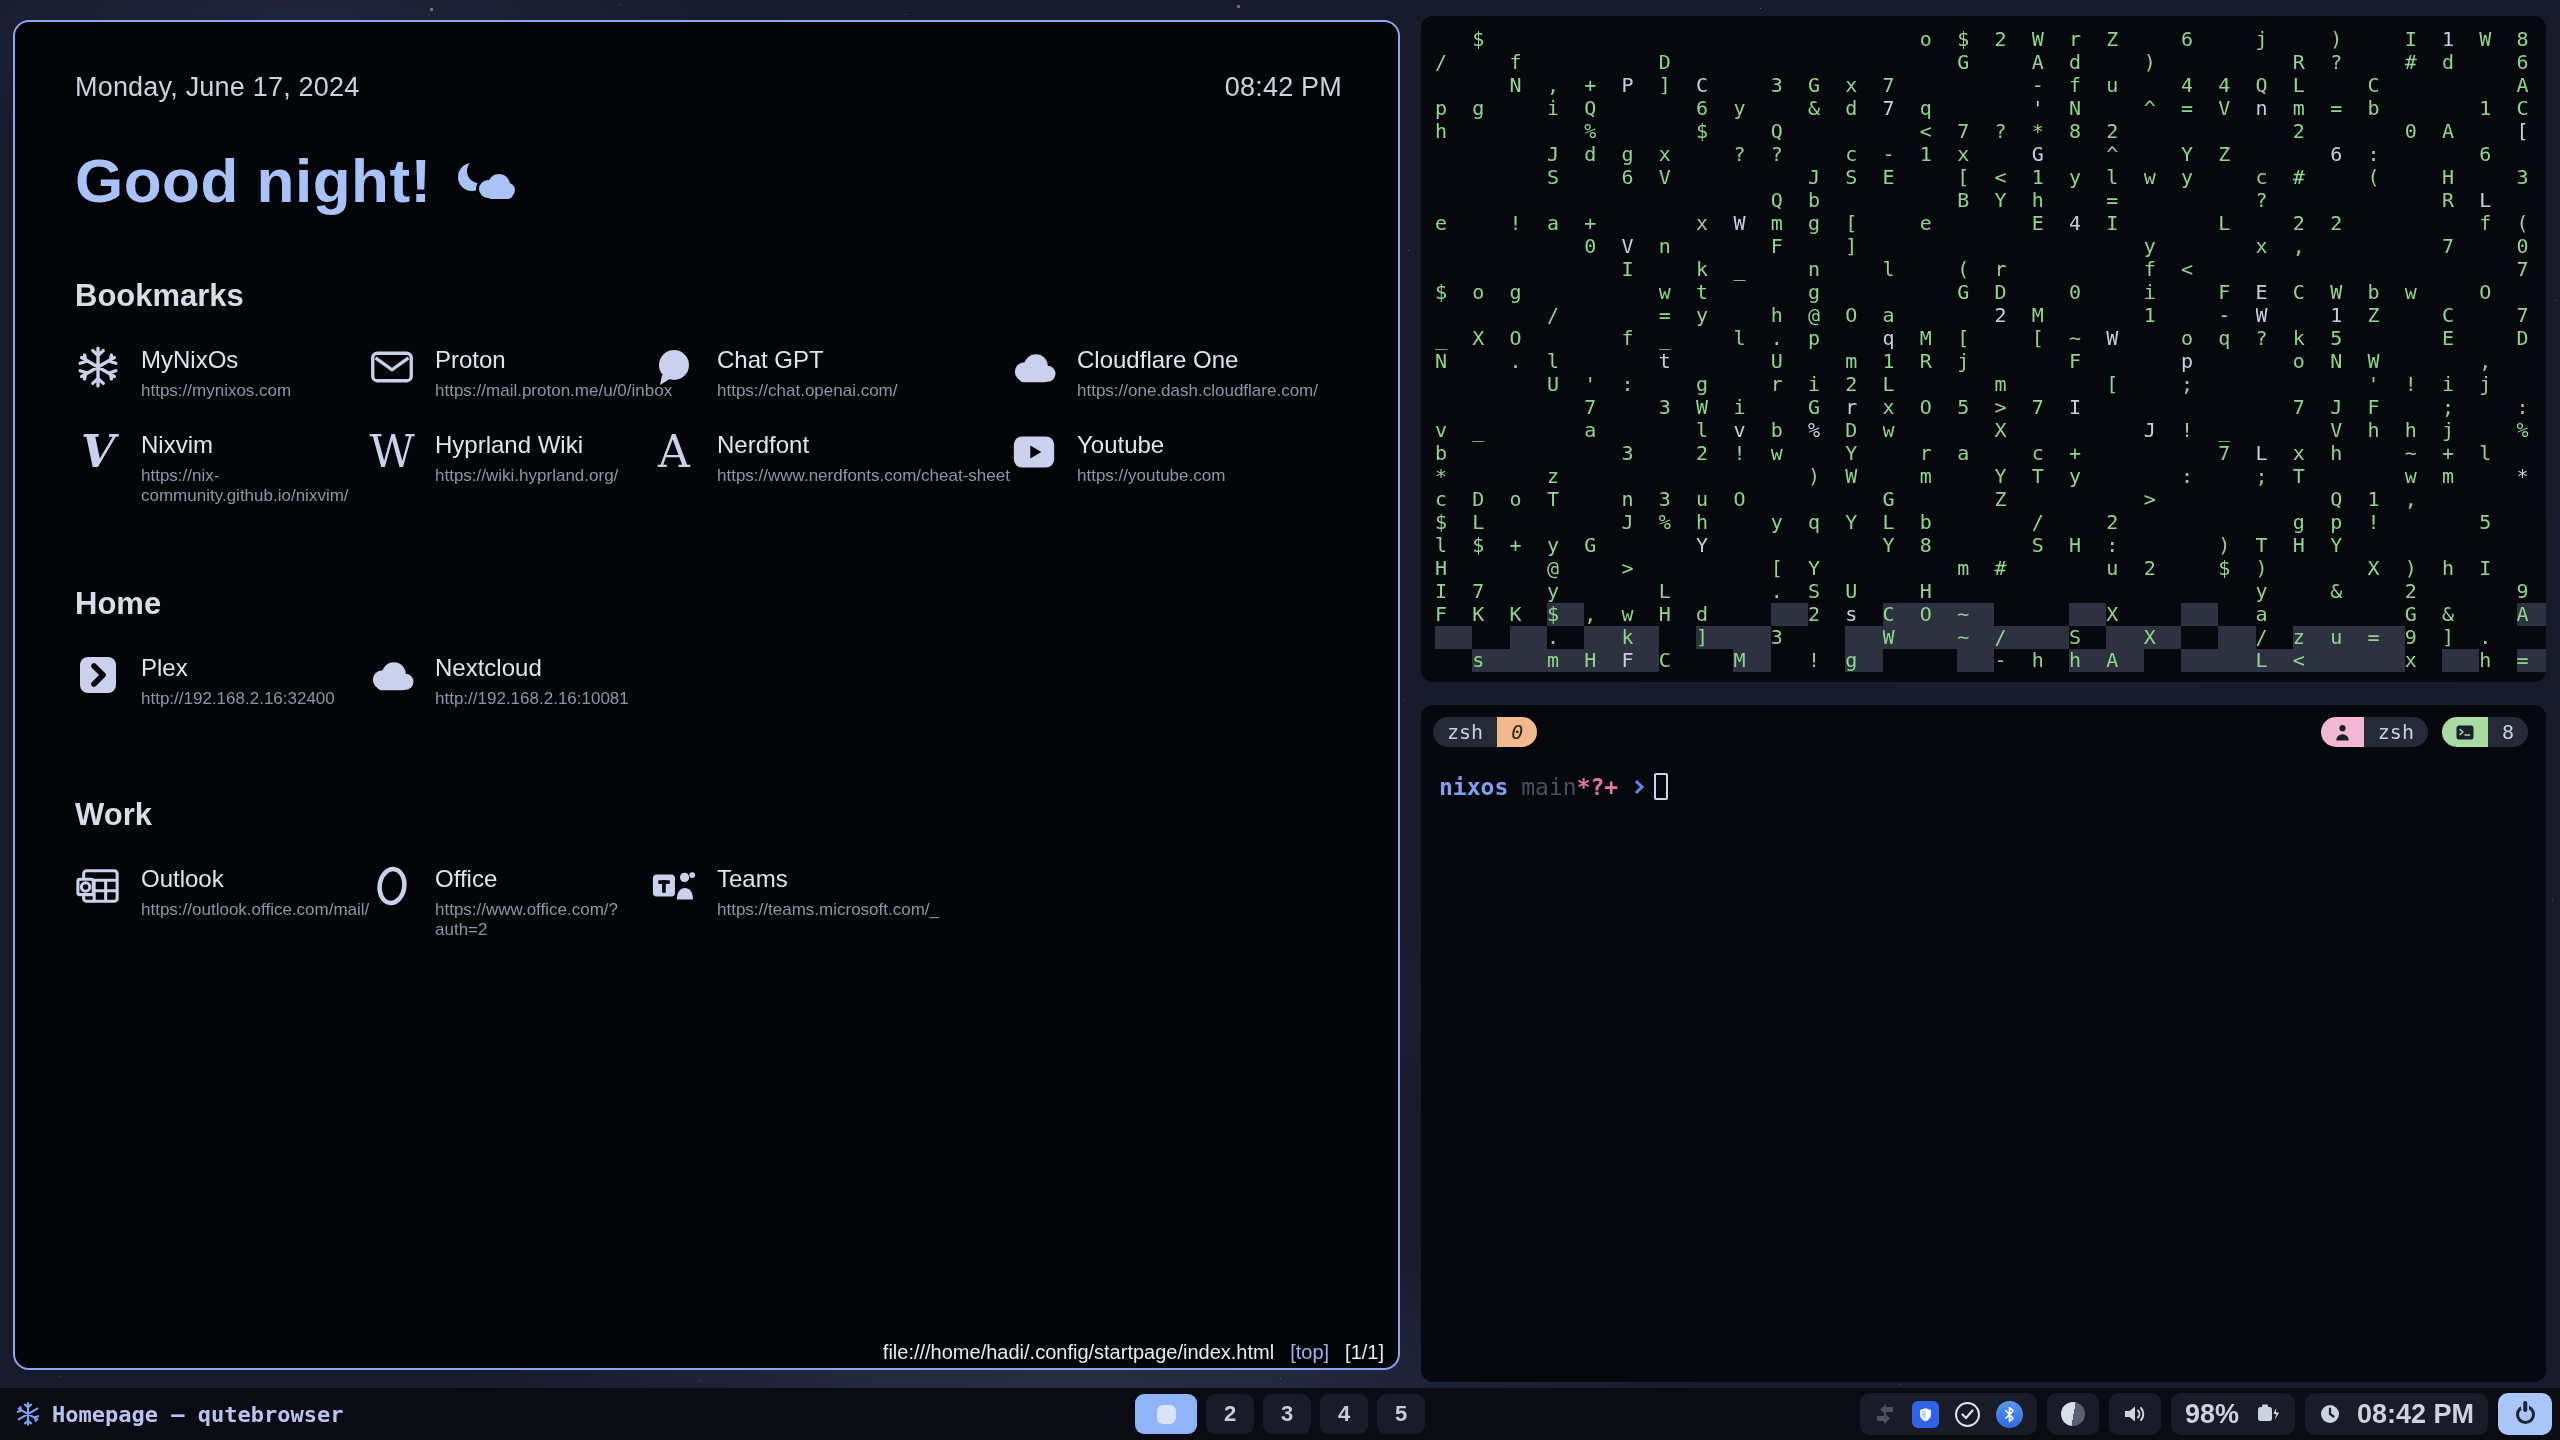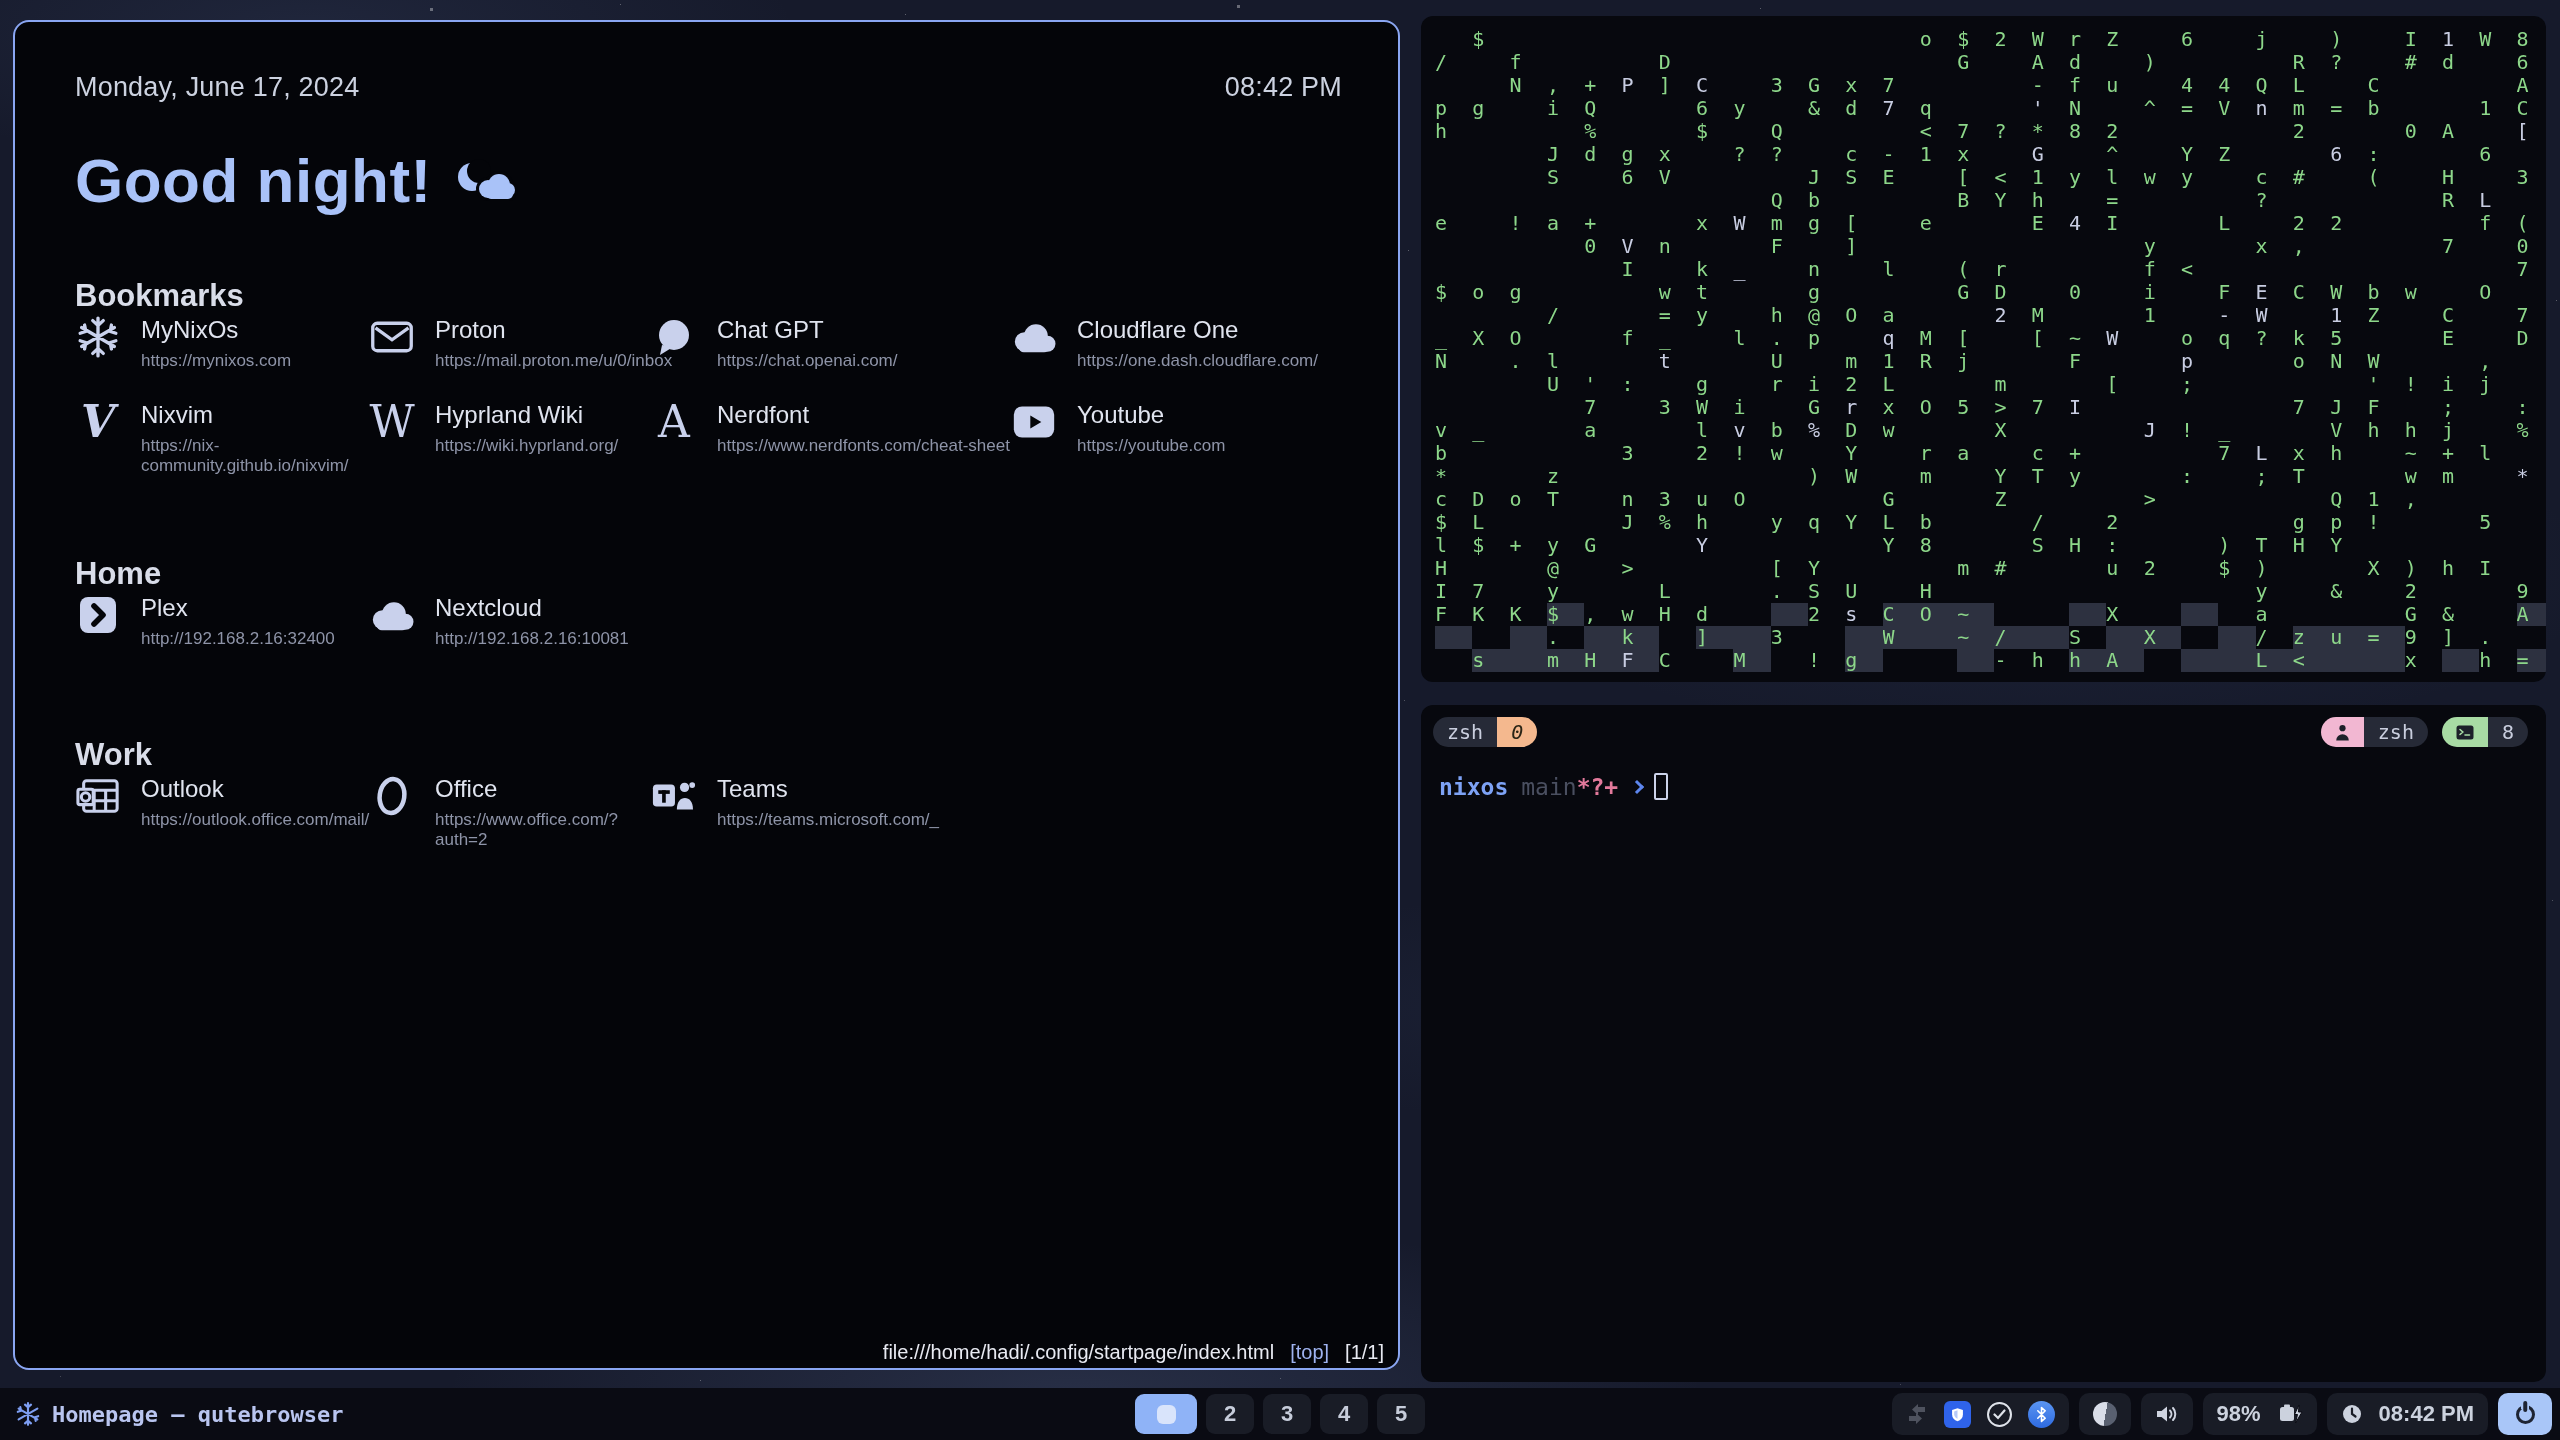--- a/index.html
+++ b/index.html
@@ -30,21 +30,21 @@
   }
   .sp-content { padding:50px 56px 0 60px; }
   .sp-header { display:flex; justify-content:space-between; align-items:baseline; }
   .sp-date, .sp-time { font-size:27px; color:#ccd2e0; letter-spacing:.2px; }
   .sp-greeting { margin-top:42px; display:flex; align-items:center; gap:20px; }
   .sp-greeting h1 { font-size:62px; font-weight:800; color:#a9c2f8; letter-spacing:.5px; }
   .sp-section h2 { font-size:31px; font-weight:700; color:#d9dde9; }
   .sec-bookmarks h2 { margin-top:62px; }
   .sec-home h2 { margin-top:80px; }
   .sec-work h2 { margin-top:88px; }
-  .sp-grid { display:grid; grid-template-columns:294px 282px 360px 330px; row-gap:28px; }
+  .sp-grid { display:grid; grid-template-columns:294px 282px 360px 330px; row-gap:28px; margin-top:30px; }
   .sp-item { display:flex; align-items:flex-start; gap:20px; text-decoration:none; cursor:pointer; }
   .sp-icon { width:46px; height:46px; display:flex; align-items:center; justify-content:center; color:#c9d1ec; flex:0 0 46px; }
   .sp-icon .serif-glyph { font-family:"DejaVu Serif", serif; font-size:44px; line-height:1; color:#c9d1ec; }
   .sp-icon .serif-glyph.italic { font-style:italic; font-weight:700; }
   .sp-name { display:block; font-size:24px; color:#e0e4ef; margin-top:2px; }
   .sp-url  { display:block; font-size:17px; color:#8e94a8; margin-top:7px; }
   .statusline { position:absolute; right:14px; bottom:4px; display:flex; gap:16px; font-size:20px; color:#e8eaf2; }
   .statusline .sl-pos { color:#9fb3f0; }
 
   
@@ -72,21 +72,21 @@
   
   .taskbar { position:absolute; left:0; bottom:0; width:2560px; height:52px; background:#0a0b13; display:flex; align-items:center; padding:0 8px; }
   .tb-left { display:flex; align-items:center; gap:12px; padding-left:8px; }
   .tb-title { font-family:"DejaVu Sans Mono", monospace; font-weight:700; font-size:22px; color:#b9c5f0; }
   .workspaces { position:absolute; left:50%; transform:translateX(-50%); display:flex; gap:9px; }
   .ws { height:40px; min-width:48px; border-radius:9px; background:#191c26; color:#c6ccda; font-size:22px; font-weight:700; display:flex; align-items:center; justify-content:center; cursor:pointer; }
   .ws.active { min-width:62px; background:#8fb3f7; }
   .ws.active .ws-dot { width:19px; height:19px; border-radius:6px; background:#d9e4fb; }
   .tb-right { margin-left:auto; display:flex; align-items:center; gap:10px; }
   .tb-group { height:42px; background:#191c26; border-radius:10px; display:flex; align-items:center; gap:16px; padding:0 14px; color:#cfd4e0; }
-  .tb-text { font-size:22px; font-weight:700; color:#ccd2de; }
+  .tb-text { font-size:27px; font-weight:700; color:#ccd2de; }
   .shield-box { width:27px; height:27px; border-radius:6px; background:#2f63ea; display:flex; align-items:center; justify-content:center; }
   .check-circle { width:25px; height:25px; border:2.5px solid #dfe3ea; border-radius:50%; display:flex; align-items:center; justify-content:center; }
   .bt-circle { width:27px; height:27px; border-radius:50%; background:linear-gradient(180deg,#5a95f2,#2e6ae0); display:flex; align-items:center; justify-content:center; }
   .night-circle { width:24px; height:24px; border-radius:50%; background:linear-gradient(100deg,#d9dde8 52%, #596070 52%); }
   .power-pill { width:54px; height:42px; border-radius:10px; background:#a9c6f8; display:flex; align-items:center; justify-content:center; cursor:pointer; }
   .power-glyph { position:relative; width:19px; height:19px; border:3px solid #1e2433; border-radius:50%; }
   .power-glyph::before { content:''; position:absolute; top:-6px; left:50%; transform:translateX(-50%); width:8px; height:7px; background:#a9c6f8; }
   .power-glyph::after { content:''; position:absolute; top:-7px; left:50%; transform:translateX(-50%); width:3.5px; height:11px; background:#1e2433; border-radius:2px; }
   svg { display:block; }
 </style>

